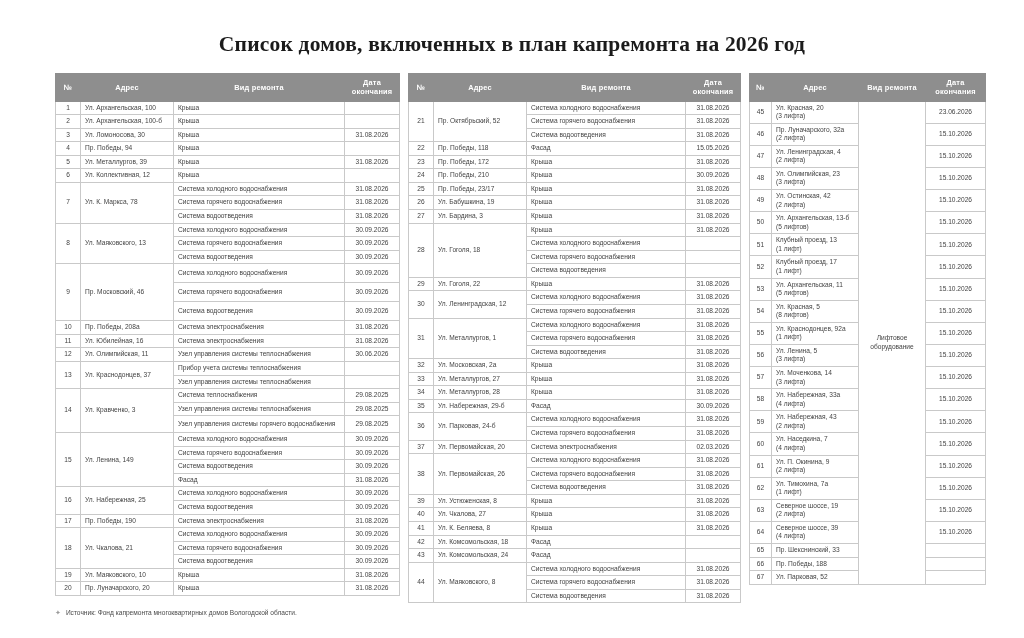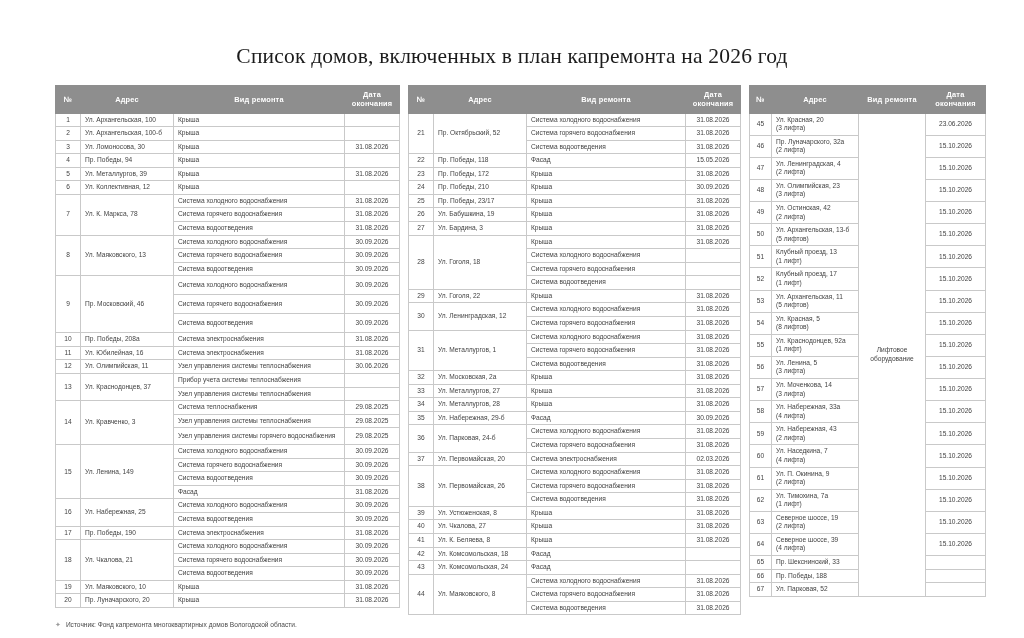--- a/index.html
+++ b/index.html
@@ -17,24 +17,24 @@
   .page {
     position: relative;
     width: 1024px;
     height: 638px;
     box-sizing: border-box;
   }
   .title {
     text-align: center;
     font-family: "Liberation Serif", serif;
     font-size: 21.5px;
-    font-weight: 400;
+    font-weight: 700;
     color: #1b1b1b;
     letter-spacing: 0.2px;
-    padding-top: 44px;
+    padding-top: 32px;
     padding-bottom: 0;
     margin: 0;
   }
   .columns {
     display: flex;
     align-items: flex-start;
     padding: 16px 24px 0 55px;
     gap: 8px;
   }
   .col {

